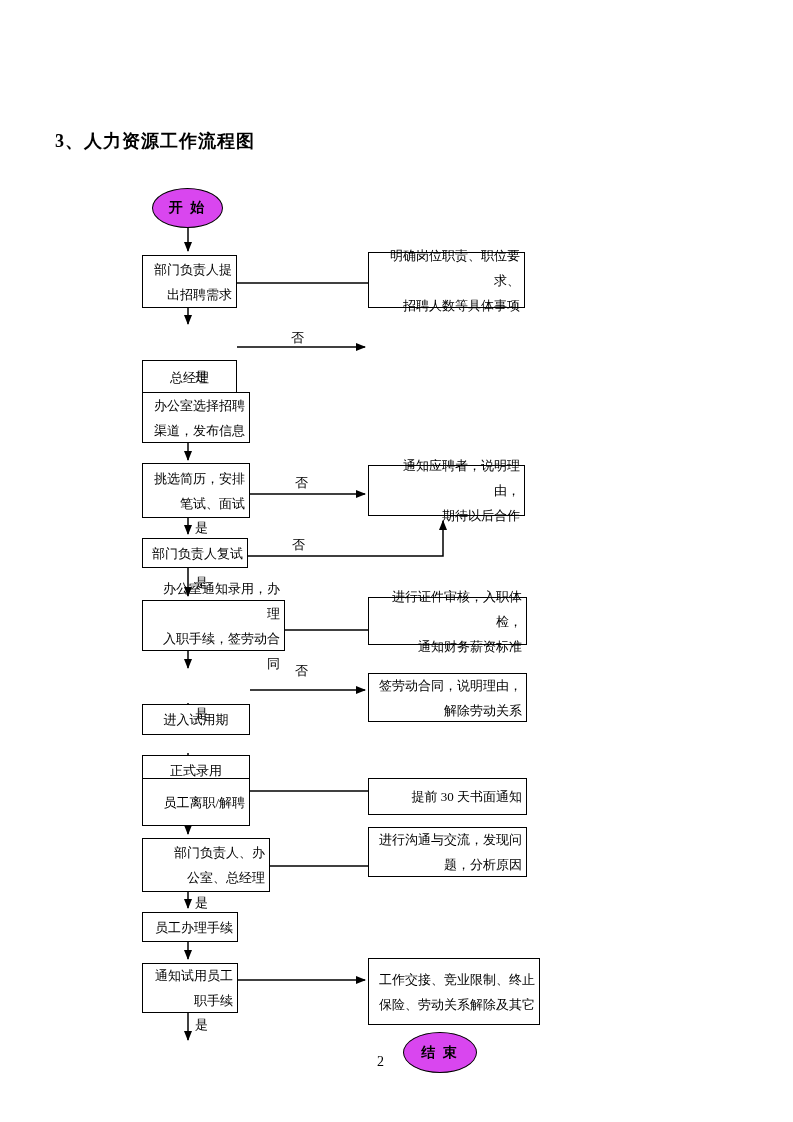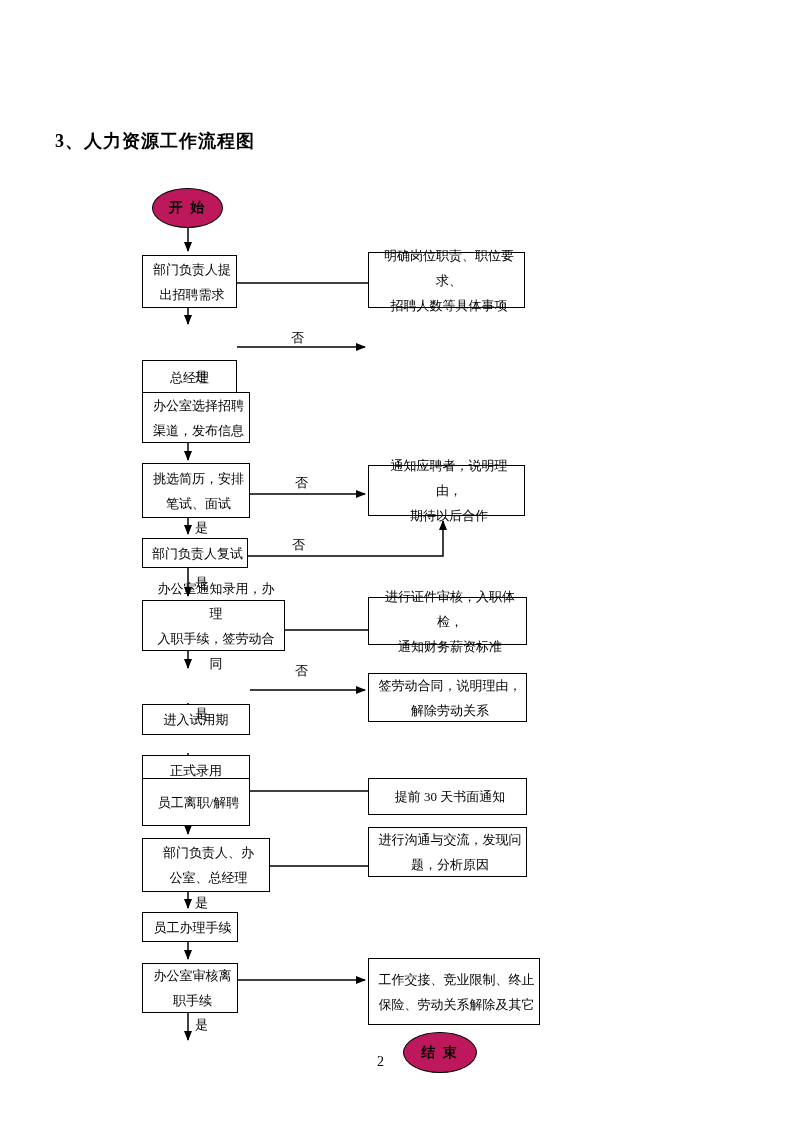--- a/index.html
+++ b/index.html
@@ -27,28 +27,28 @@
     border: 1.5px solid #000000;
     background: #ffffff;
     display: flex;
     flex-direction: column;
     justify-content: center;
     font-size: 13px;
     line-height: 25px;
     white-space: pre-line;
     z-index: 2;
   }
-  .box.left { text-align: center; padding-left: 9px; padding-right: 4px; }
+  .box.left { text-align: right; padding-left: 9px; padding-right: 4px; }
   .box.center { text-align: center; padding: 12px 2px; margin-top: 32px; }
   .oval {
     position: absolute;
     box-sizing: border-box;
     border: 1.5px solid #000000;
     border-radius: 50%;
-    background: #be185d;
+    background: #d946ef;
     display: flex;
     align-items: center;
     justify-content: center;
     font-size: 14px;
     font-weight: bold;
     letter-spacing: 2px;
     white-space: pre;
     z-index: 2;
   }
   .lbl {
@@ -124,21 +124,21 @@
 笔试、面试</div>
   <div class="box left" style="left:142px;top:538px;width:106px;height:30px">部门负责人复试</div>
   <div class="box left" style="left:142px;top:600px;width:143px;height:51px">办公室通知录用，办理
 入职手续，签劳动合同</div>
   <div class="box center" style="left:142px;top:672px;width:108px;height:31px">进入试用期</div>
   <div class="box center" style="left:142px;top:723px;width:108px;height:30px">正式录用</div>
   <div class="box left" style="left:142px;top:778px;width:108px;height:48px">员工离职/解聘</div>
   <div class="box left" style="left:142px;top:838px;width:128px;height:54px">部门负责人、办
 公室、总经理</div>
   <div class="box left" style="left:142px;top:912px;width:96px;height:30px">员工办理手续</div>
-  <div class="box left" style="left:142px;top:963px;width:96px;height:50px">办公室审核离
+  <div class="box left" style="left:142px;top:963px;width:96px;height:50px">通知试用员工
 职手续</div>
 
   <div class="box left" style="left:368px;top:252px;width:157px;height:56px">明确岗位职责、职位要求、
 招聘人数等具体事项</div>
   <div class="box left" style="left:368px;top:465px;width:157px;height:51px">通知应聘者，说明理由，
 期待以后合作</div>
   <div class="box left" style="left:368px;top:597px;width:159px;height:48px">进行证件审核，入职体检，
 通知财务薪资标准</div>
   <div class="box left" style="left:368px;top:673px;width:159px;height:49px">签劳动合同，说明理由，
 解除劳动关系</div>

